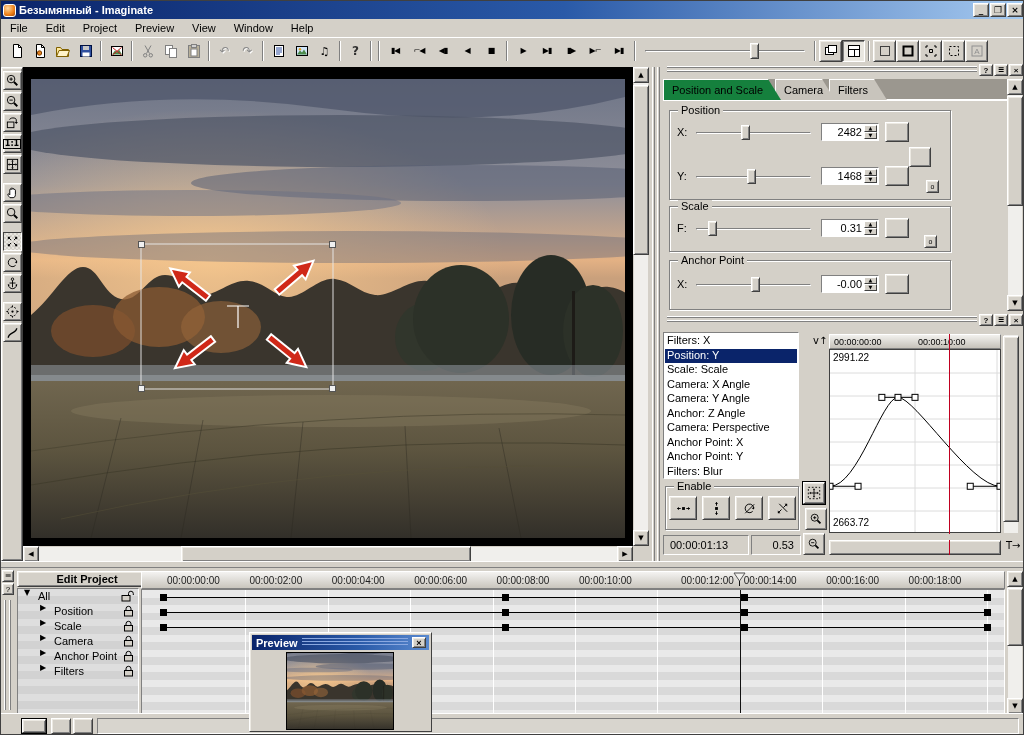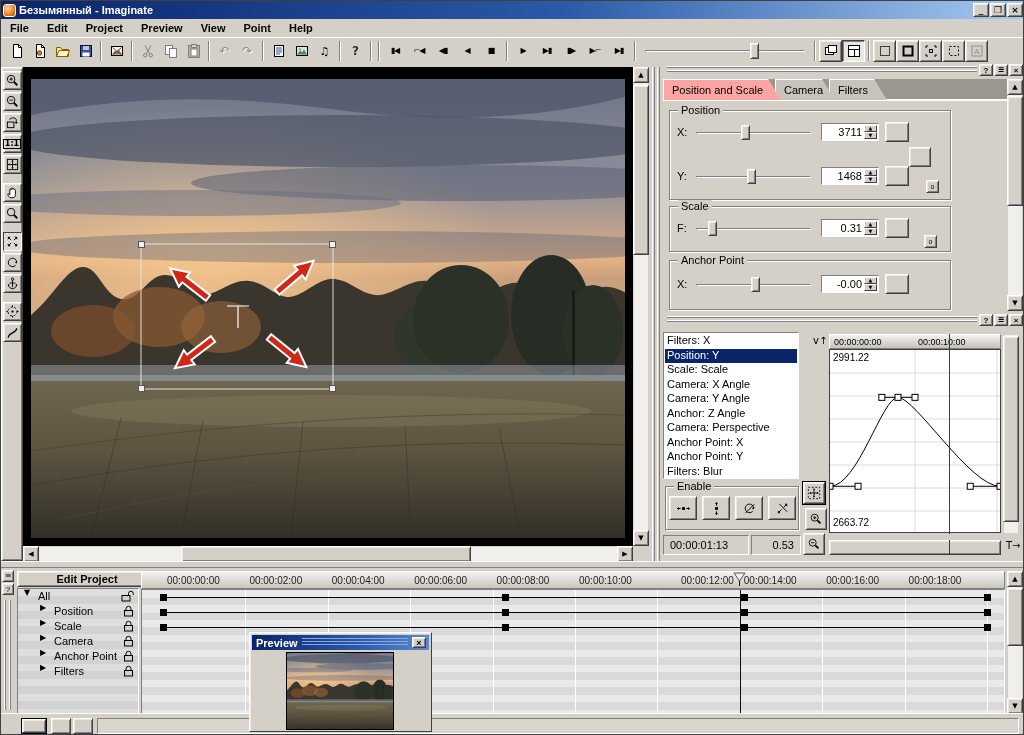--- a/index.html
+++ b/index.html
@@ -22,21 +22,21 @@
   .glyph { font-family:"DejaVu Sans",sans-serif; line-height:1; }
   
   #titlebar { left:0; top:0; width:1024px; height:18px;
      background:linear-gradient(90deg,#0a246a,#2a5aa8 55%,#a6caf0); display:flex; align-items:center; }
   #titlebar .ttl { color:#fff; font-weight:bold; font-size:11px; padding-left:3px; }
   .cap-btn { width:16px; height:14px; font-size:9px; font-weight:bold; margin-left:1px; }
   #app-icon { width:13px; height:13px; margin-left:2px; border-radius:3px;
      background: radial-gradient(circle at 35% 30%, #ffd9a0, #f08018 60%, #a04808); border:1px solid #fff; }
   
   #menubar { left:0; top:18px; width:1024px; height:18px; display:flex; align-items:center; background:#d4d0c8; }
-  .menu-item { padding:12px 9px;font-weight:bold; }
+  .menu-item { padding:12px 9px; }
   
   #toolbar { left:0; top:36px; width:1024px; height:27px; border-top:1px solid #fff; display:flex; align-items:center; padding-left:4px; }
   .tsep { width:2px; height:20px; margin:0 3px; border-left:1px solid #808080; border-right:1px solid #fff; }
   .tbtn { width:23px; height:22px; }
   .pbtn { width:24px; height:22px; font-size:8px; letter-spacing:-1px; font-family:"DejaVu Sans",sans-serif; }
   #speed-slider { width:160px; height:22px; position:relative; margin:0 6px; }
   #speed-slider .track { position:absolute; left:0; right:0; top:10px; height:2px; border:1px solid; border-color:#808080 #fff #fff #808080; }
   #speed-slider .thumb { position:absolute; top:3px; width:9px; height:16px; }
   
   #palette { left:0; top:66px; width:22px; height:494px; display:flex; flex-direction:column; align-items:center; padding-top:2px; }
@@ -58,21 +58,21 @@
   .dock-header { height:12px; position:relative; }
   .dock-grip { position:absolute; left:4px; right:48px; top:2px; height:8px;
      background:repeating-linear-gradient(180deg,#fff 0 1px,#808080 1px 2px,#d4d0c8 2px 4px); }
   .hdr-btn { position:absolute; top:0; width:14px; height:12px; font-size:8px; font-weight:bold; }
   
   #inspector { left:662px; top:63px; width:362px; height:247px; }
   #tabstrip { position:absolute; left:0; top:15px; width:344px; height:21px; background:#9b978f; border-bottom:1px solid #fff; }
   .tab { position:absolute; top:0; height:21px; padding:4px 0 0 8px; background:#c8c4bc;
          clip-path:polygon(0 0, calc(100% - 13px) 0, 100% 100%, 0 100%);
          border-top:1px solid #fff; border-left:1px solid #fff; }
-  .tab.active { background:#fca5a5; font-weight:normal; z-index:2; }
+  .tab.active { background:#15803d; font-weight:normal; z-index:2; }
   .groupbox { position:absolute; border:1px solid #808080; box-shadow:1px 1px 0 #fff, inset 1px 1px 0 #fff; }
   .groupbox .legend { position:absolute; top:-7px; left:8px; background:#d4d0c8; padding:0 3px; }
   .srow-label { position:absolute; }
   .slider { position:absolute; height:19px; }
   .slider .track { position:absolute; left:0; right:0; top:9px; height:2px; border:1px solid; border-color:#808080 #fff #fff #808080; }
   .slider .thumb { position:absolute; top:2px; width:9px; height:15px; }
   .spin { position:absolute; width:58px; height:18px; background:#fff; }
   .spin .val { position:absolute; left:2px; right:16px; top:2px; text-align:right; }
   .spin .arrows { position:absolute; right:1px; top:1px; width:13px; height:14px; display:flex; flex-direction:column; }
   .spin .arrows div { flex:1; font-size:5px; display:flex; align-items:center; justify-content:center;
@@ -146,21 +146,21 @@
         <span class="glyph">×</span>
       </div>
   </div>
 
   <div id="menubar" class="abs">
       <div class="menu-item">File</div>
       <div class="menu-item">Edit</div>
       <div class="menu-item">Project</div>
       <div class="menu-item">Preview</div>
       <div class="menu-item">View</div>
-      <div class="menu-item">Point</div>
+      <div class="menu-item">Window</div>
       <div class="menu-item">Help</div>
     </div>
 
   <div id="toolbar" class="abs">
       <div class="tb tbtn">
         <svg width="16" height="16" viewBox="0 0 16 16">
           <path d="M4.5 1.5h5l3 3v10h-8z" fill="#fff" stroke="#000"></path>
           <path d="M9.5 1.5v3h3" fill="none" stroke="#000"></path>
         </svg>
       </div>
@@ -510,21 +510,21 @@
 
     <div class="groupbox" style="left:6px;top:46px;width:282px;height:90px">
       <span class="legend">Position</span>
     </div>
     <span class="srow-label" style="left:14px;top:62px">X:</span>
     <div class="slider" style="left:33px;top:59px;width:115px">
       <div class="track"></div>
         <div class="thumb raised" style="left:45px"></div>
     </div>
     <div class="spin sunken" style="left:158px;top:59px">
-      <span class="val">3711</span>
+      <span class="val">2482</span>
       <span class="arrows">
           <div>
             <span class="glyph">▲</span>
           </div>
           <div>
             <span class="glyph">▼</span>
           </div>
         </span>
     </div>
     <div class="mini-btn btn" style="left:222px;top:58px">

